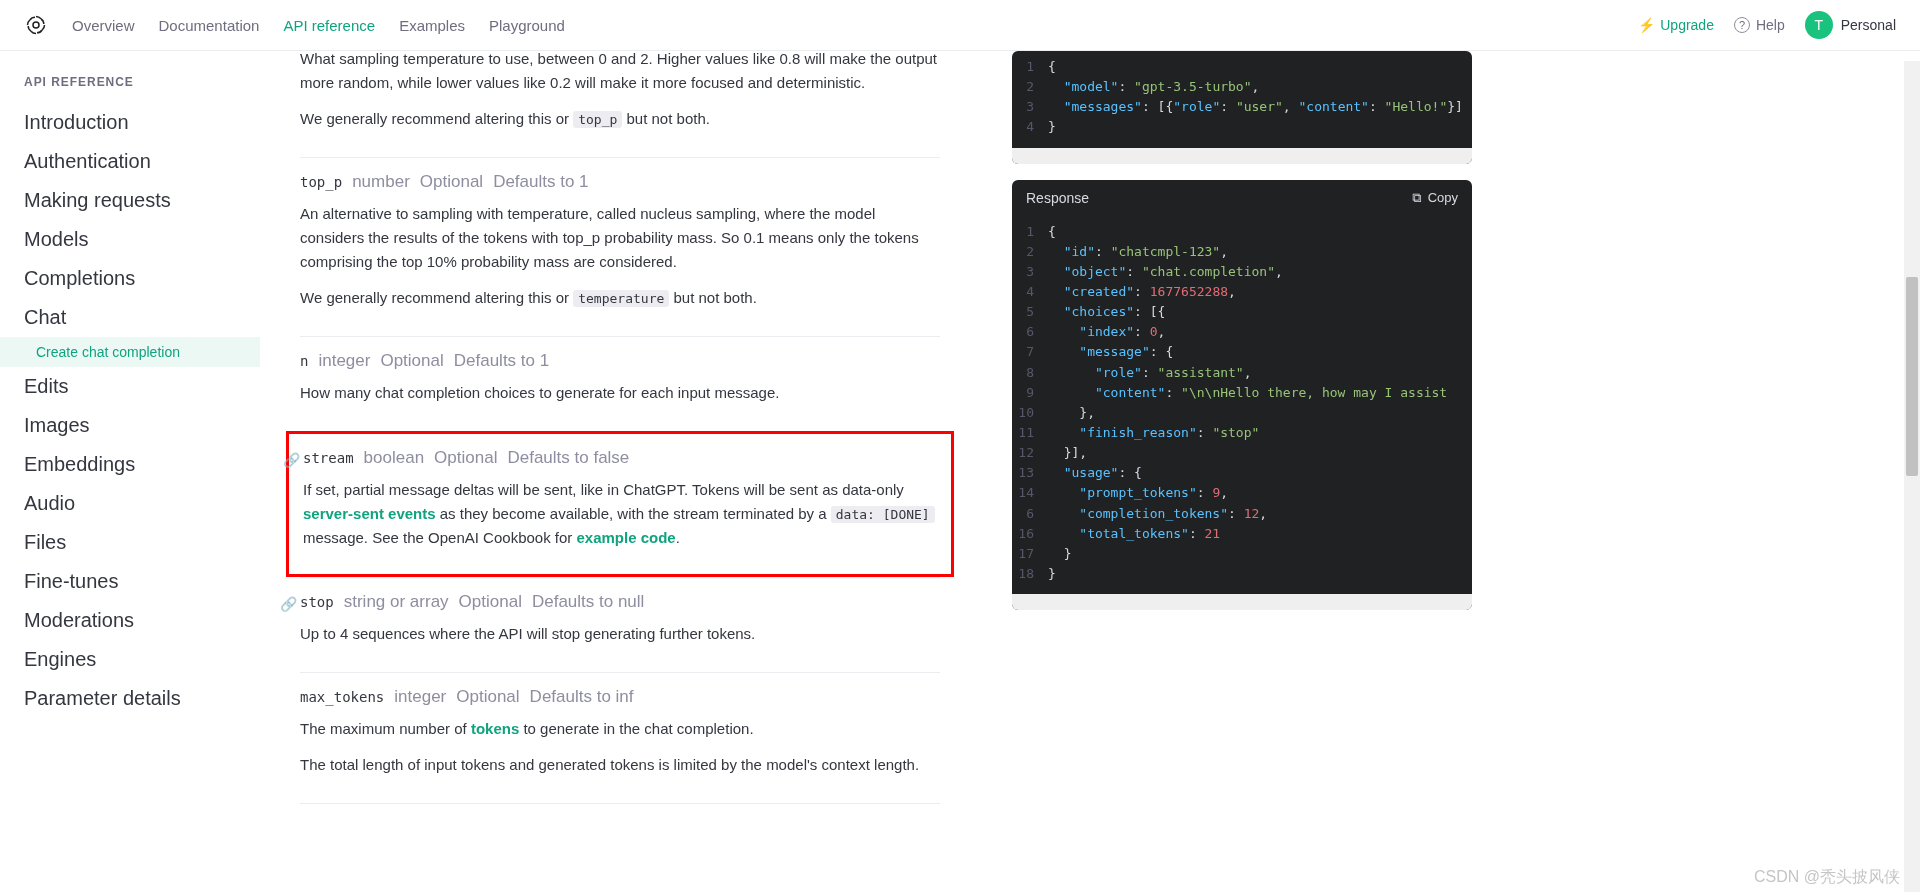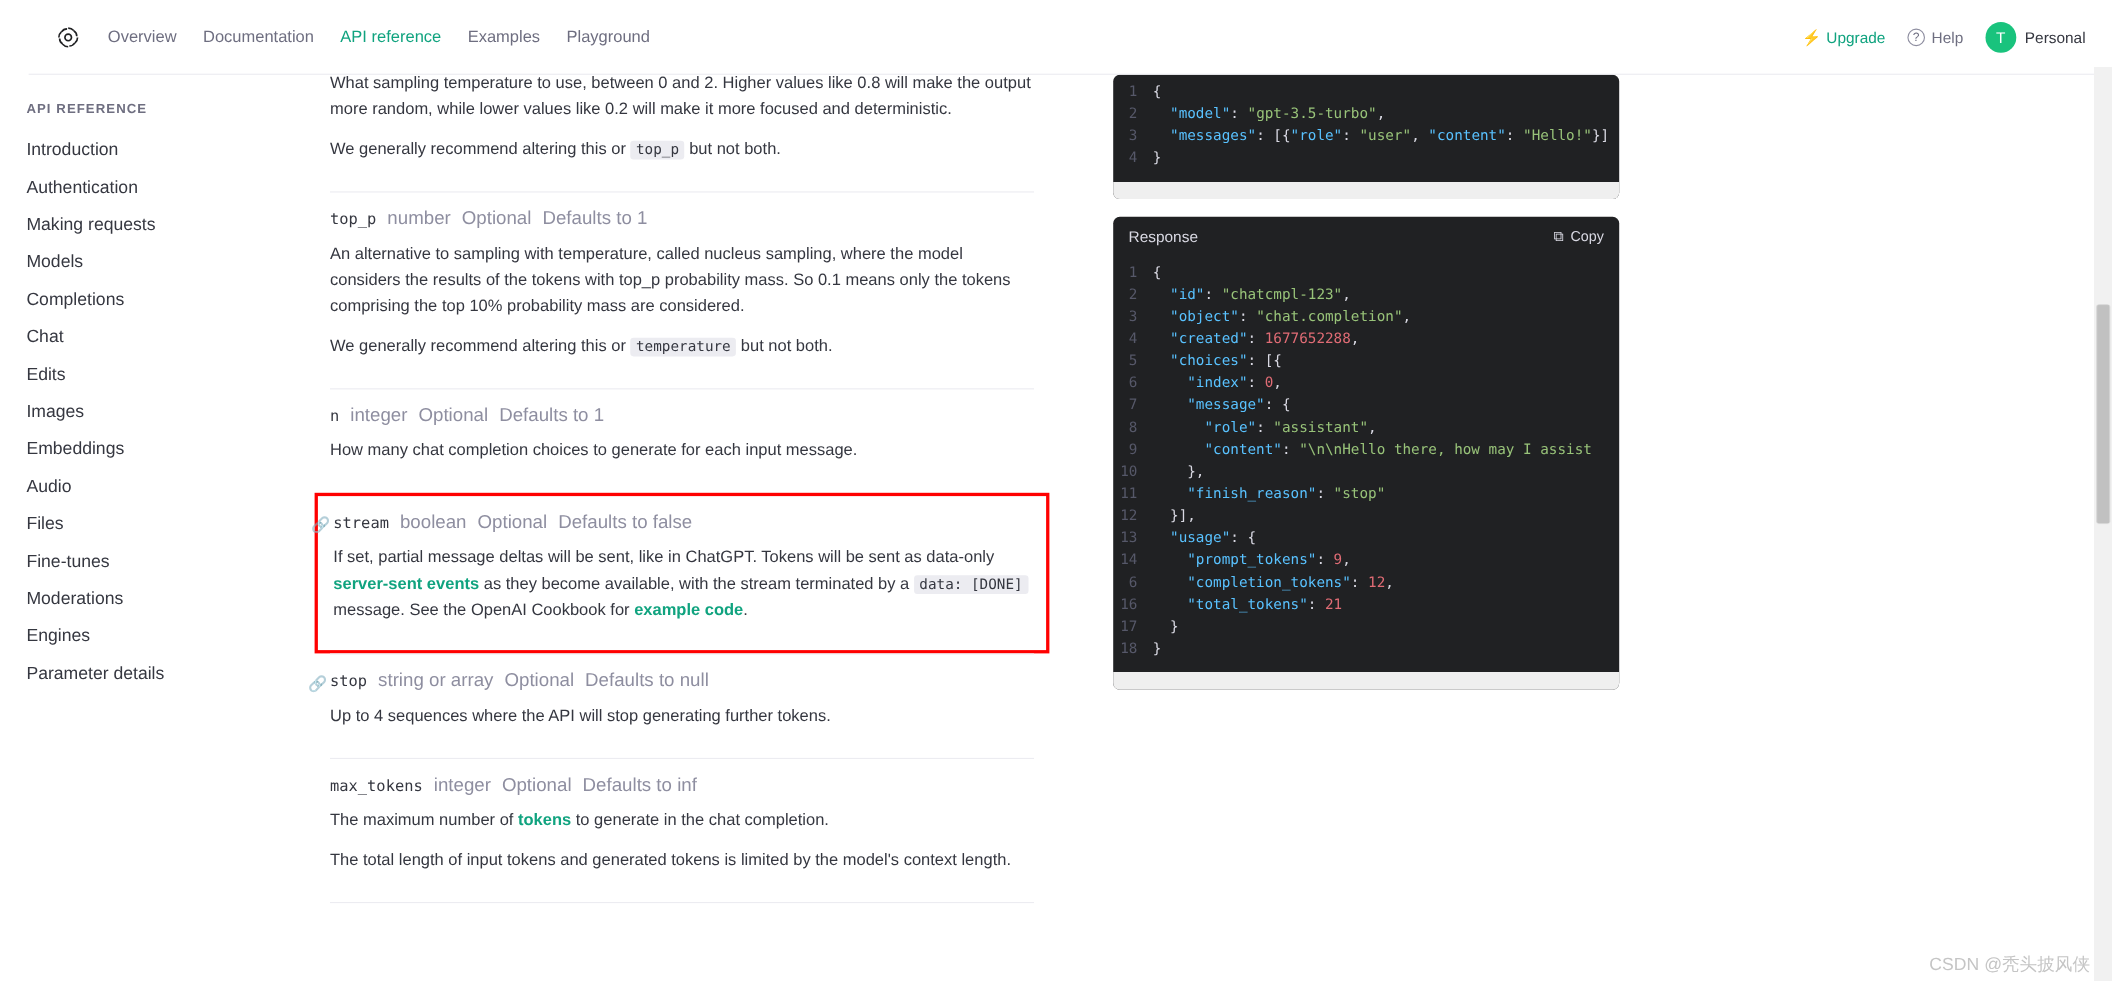--- a/index.html
+++ b/index.html
@@ -1,31 +1,31 @@
 <!DOCTYPE html>
 <html><head>
 <meta charset="utf-8">
 <style>
 * { margin: 0; padding: 0; box-sizing: border-box; }
 body { font-family: -apple-system, BlinkMacSystemFont, "Segoe UI", Helvetica, Arial, sans-serif; color: #353740; background: #fff; font-size: 14px; }
-.topbar { height: 68px; border-bottom: 1px solid #ececf1; display: flex; align-items: center; padding: 0 24px; justify-content: space-between; margin-left: 26px; }
+.topbar { height: 51px; border-bottom: 1px solid #ececf1; display: flex; align-items: center; padding: 0 24px; justify-content: space-between; }
 .topbar-left { display: flex; align-items: center; gap: 24px; }
 .logo { width: 24px; height: 24px; }
 .nav { display: flex; gap: 24px; }
 .nav a { color: #6e6e80; text-decoration: none; font-size: 15px; cursor: pointer; }
 .nav a.active { color: #10a37f; }
 .topbar-right { display: flex; align-items: center; gap: 20px; }
 .upgrade { color: #10a37f; display: flex; align-items: center; gap: 4px; font-size: 14px; cursor: pointer; }
 .help { color: #6e6e80; display: flex; align-items: center; gap: 6px; cursor: pointer; }
 .personal { display: flex; align-items: center; gap: 8px; cursor: pointer; }
 .avatar { width: 28px; height: 28px; border-radius: 50%; background: #19c37d; color: #fff; display: flex; align-items: center; justify-content: center; font-size: 14px; font-weight: 500; }
 .layout { display: flex; height: calc(100vh - 60px); }
 .sidebar { width: 260px; padding: 24px 0; overflow-y: auto; }
 .sidebar-title { color: #6e6e80; font-size: 12px; font-weight: 700; letter-spacing: 0.08em; padding: 0 24px 14px; }
-.sidebar-item { padding: 8px 24px; color: #353740; font-size: 16px; cursor: pointer; }
+.sidebar-item { padding: 8px 24px; color: #353740; font-size: 20px; cursor: pointer; }
 .sidebar-subitem { padding: 7px 24px 7px 36px; background: #ecf8f4; color: #10a37f; font-size: 14px; cursor: pointer; }
 .main { flex: 1; display: flex; overflow: hidden; gap: 42px; }
 .content { flex: 1; overflow-y: auto; padding: 0 20px 40px 40px; max-width: 700px; }
 .right { width: 490px; padding: 0 20px 20px 10px; overflow-y: auto; }
 .param-block { padding: 14px 0; border-top: 1px solid #ececf1; position: relative; }
 .param-block.no-border { border-top: none; }
 .param-header { display: flex; align-items: baseline; gap: 10px; flex-wrap: wrap; margin-bottom: 10px; }
 .param-name { font-family: "SFMono-Regular", Consolas, Menlo, monospace; font-size: 14px; color: #353740; }
 .param-type, .param-opt, .param-default { color: #8e8ea0; font-size: 17px; }
 .param-desc { color: #353740; font-size: 15px; line-height: 1.6; }
@@ -88,20 +88,21 @@
 <div class="layout">
   <div class="sidebar">
     <div class="sidebar-title">API REFERENCE</div>
     <div id="sidebar-list">
         <div class="sidebar-item">Introduction</div>
         <div class="sidebar-item">Authentication</div>
         <div class="sidebar-item">Making requests</div>
         <div class="sidebar-item">Models</div>
         <div class="sidebar-item">Completions</div>
         <div class="sidebar-item">Chat</div>
+        <div class="sidebar-subitem">Create chat completion</div>
         <div class="sidebar-item">Edits</div>
         <div class="sidebar-item">Images</div>
         <div class="sidebar-item">Embeddings</div>
         <div class="sidebar-item">Audio</div>
         <div class="sidebar-item">Files</div>
         <div class="sidebar-item">Fine-tunes</div>
         <div class="sidebar-item">Moderations</div>
         <div class="sidebar-item">Engines</div>
         <div class="sidebar-item">Parameter details</div>
       </div>

